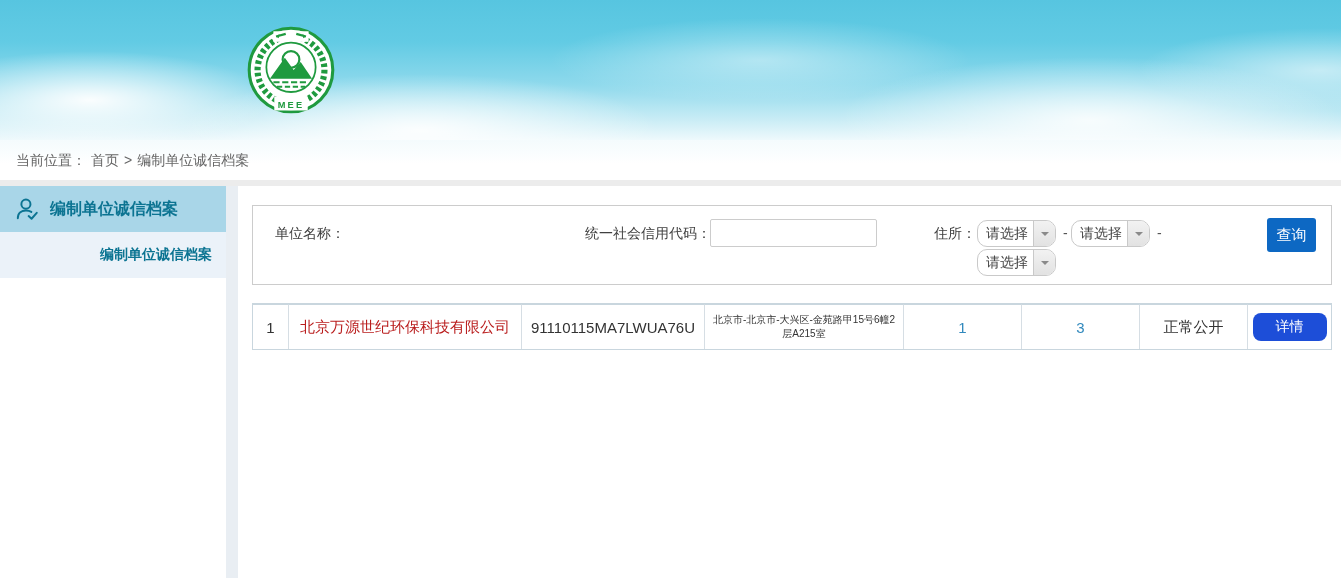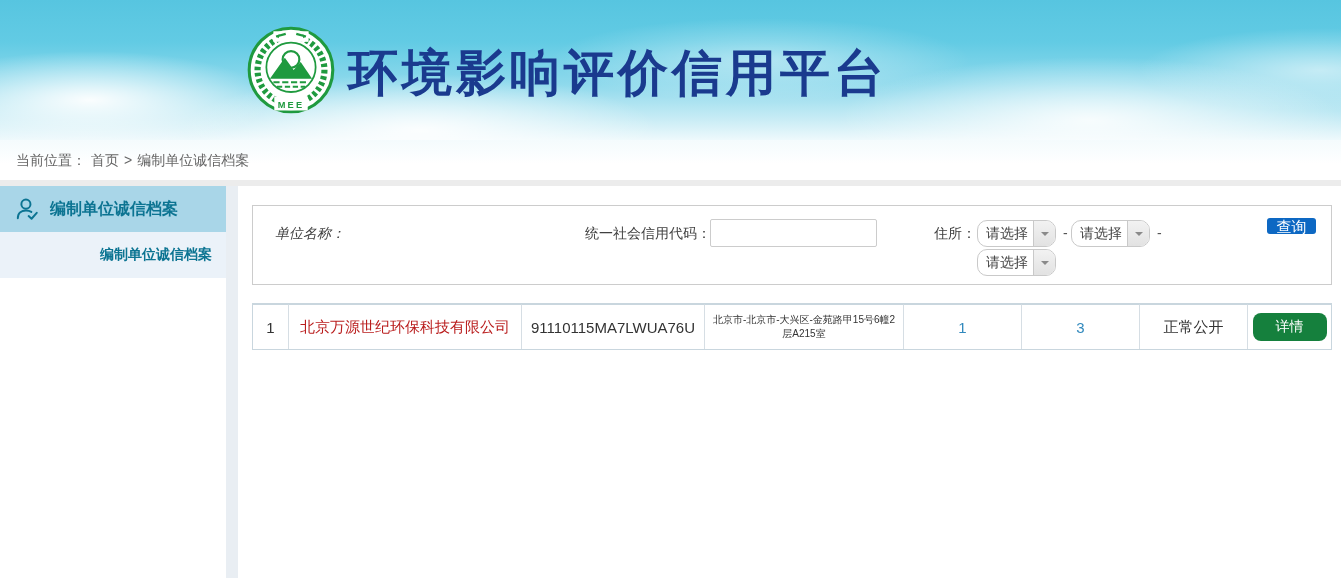--- a/index.html
+++ b/index.html
@@ -50,38 +50,38 @@
     font-size:14px; color:#333; padding:0 8px; outline:none;
     font-family:"Liberation Sans","DejaVu Sans",sans-serif; }
   .combo { position:absolute; width:79px; height:27px; border:1px solid #c9c9c9; border-radius:10px;
     background:#fff; display:flex; overflow:hidden; cursor:pointer; }
   .combo-text { flex:1; font-size:14px; color:#444; line-height:25px; padding-left:8px; }
   .combo-btn { width:22px; background:linear-gradient(180deg,#f2f2f2,#e2e2e2);
     border-left:1px solid #c9c9c9; position:relative; }
   .combo-btn::after { content:""; position:absolute; top:11px; left:7px;
     border:4px solid transparent; border-top-color:#8a8a8a; }
   .dash { position:absolute; top:13px; height:28px; line-height:28px; font-size:14px; color:#555; }
-  .query-btn { position:absolute; left:1014px; top:12px; width:49px; height:16px;
+  .query-btn { position:absolute; left:1014px; top:12px; width:49px; height:34px;
     background:#0d68c3; color:#fff; font-size:15px; border:none; border-radius:3px; cursor:pointer;
     font-family:"Liberation Sans","DejaVu Sans",sans-serif; }
 
   
   .table-wrap { position:absolute; left:14px; top:117px; width:1080px; border:1px solid #c9d6de; }
   table.results { width:1078px; border-collapse:separate; border-spacing:0; table-layout:fixed; }
   th { height:46px; background:#d6ebf5; color:#1b4f7e; font-size:14px; font-weight:bold;
     text-align:center; vertical-align:middle; border-right:1px solid #fff; }
   th:last-child { border-right:none; }
   th .sort-hint { color:#e60000; font-size:14px; font-weight:bold; margin-top:2px; }
   td { height:45px; background:#fff; text-align:center; vertical-align:middle;
     border-top:1px solid #c9d6de; border-right:1px solid #d6dee4; font-size:15px; color:#333; }
   td:last-child { border-right:none; }
   .company-link { color:#b91c1c; cursor:pointer; }
   .count-link { color:#3189bd; cursor:pointer; }
   .addr-cell { font-size:10px; line-height:1.45; padding:2px 6px; }
-  .detail-btn { display:inline-block; padding:5px 23px; background:#15803d; color:#fff;
+  .detail-btn { display:inline-block; padding:5px 23px; background:#1d4ed8; color:#fff;
     font-size:14px; border:none; border-radius:8px; cursor:pointer;
     font-family:Liberation Serif, serif; }
 </style>
 </head>
 <body>
 
 <div class="site-header">
   <svg class="logo" viewBox="0 0 100 100">
     <circle cx="50" cy="50" r="47.5" fill="#fff" stroke="#1f9a3f" stroke-width="3.5"></circle>
     <circle cx="50" cy="50" r="38" fill="none" stroke="#1f9a3f" stroke-width="7" stroke-dasharray="4 3"></circle>
@@ -89,21 +89,20 @@
     <path d="M33,12 L44,9 M56,9 L67,12" stroke="#1f9a3f" stroke-width="2.5" fill="none"></path>
     <path d="M33,12 l4,-3 l-1,5 z M67,12 l-4,-3 l1,5 z" fill="#1f9a3f"></path>
     <rect x="31" y="80" width="38" height="16" fill="#fff"></rect>
     <circle cx="50" cy="47" r="28" fill="#fff" stroke="#1f9a3f" stroke-width="2"></circle>
     <circle cx="50" cy="38" r="9.5" fill="#fff" stroke="#1f9a3f" stroke-width="2.5"></circle>
     <path d="M26,60 L43,36 L53,50 L61,41 L74,60 Z" fill="#1f9a3f"></path>
     <path d="M30,64 H70" stroke="#1f9a3f" stroke-width="2.2" stroke-dasharray="7 3" fill="none"></path>
     <path d="M34,69 H66" stroke="#1f9a3f" stroke-width="2.2" stroke-dasharray="6 3" fill="none"></path>
     <text x="50" y="93" text-anchor="middle" font-size="10.5" font-weight="bold" fill="#1f9a3f" letter-spacing="2.5">MEE</text>
   </svg>
-  <div class="page-title">环境影响评价信用平台</div>
 </div>
 
 <div class="breadcrumb">
   <span>当前位置：</span><span class="crumb-home">首页</span><span class="crumb-sep">&gt;</span><span>编制单位诚信档案</span>
 </div>
 <div class="gray-strip"></div>
 
 <div class="page-body">
 
   <div class="sidebar">
@@ -118,21 +117,21 @@
     <div class="side-item sub">
       <span class="side-label">编制单位诚信档案</span>
     </div>
   </div>
 
   <div class="v-divider"></div>
 
   <div class="content">
 
     <div class="search-panel">
-      <span class="lbl" style="left:22px;font-style:italic;">单位名称：</span>
+      <span class="lbl" style="left:22px;">单位名称：</span>
       <span class="lbl" style="left:332px;">统一社会信用代码：</span>
       <input class="txt-input" style="left: 457px; width: 167px;" value="">
       <span class="lbl" style="left:681px;">住所：</span>
 
       <div class="combo" style="left:724px; top:14px;">
         <span class="combo-text">请选择</span>
         <span class="combo-btn"></span>
       </div>
       <span class="dash" style="left:810px;">-</span>
       <div class="combo" style="left:818px; top:14px;">

